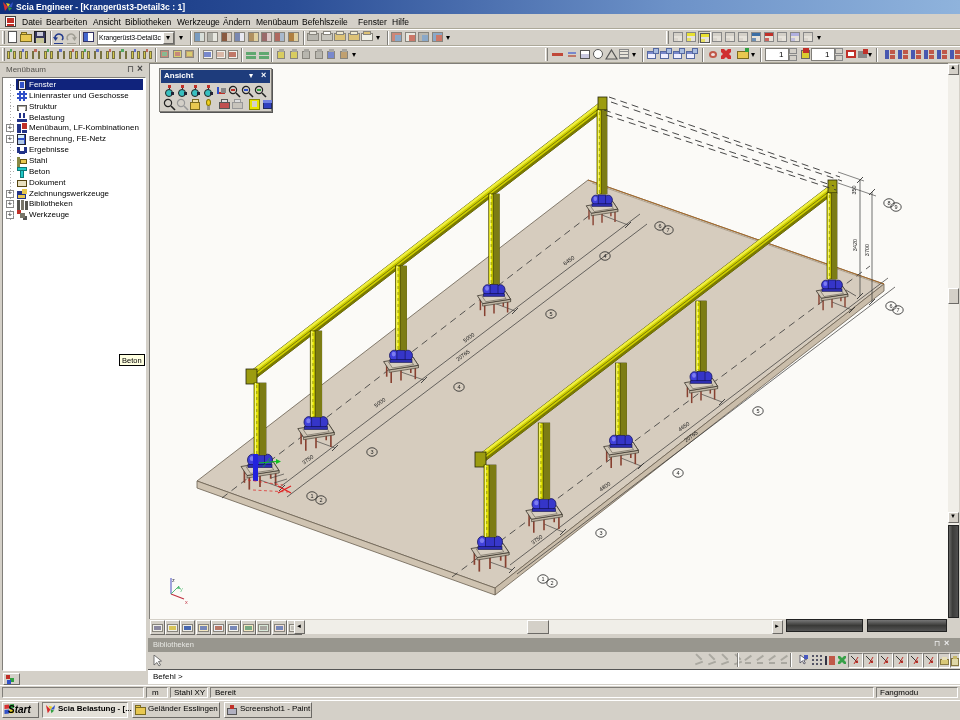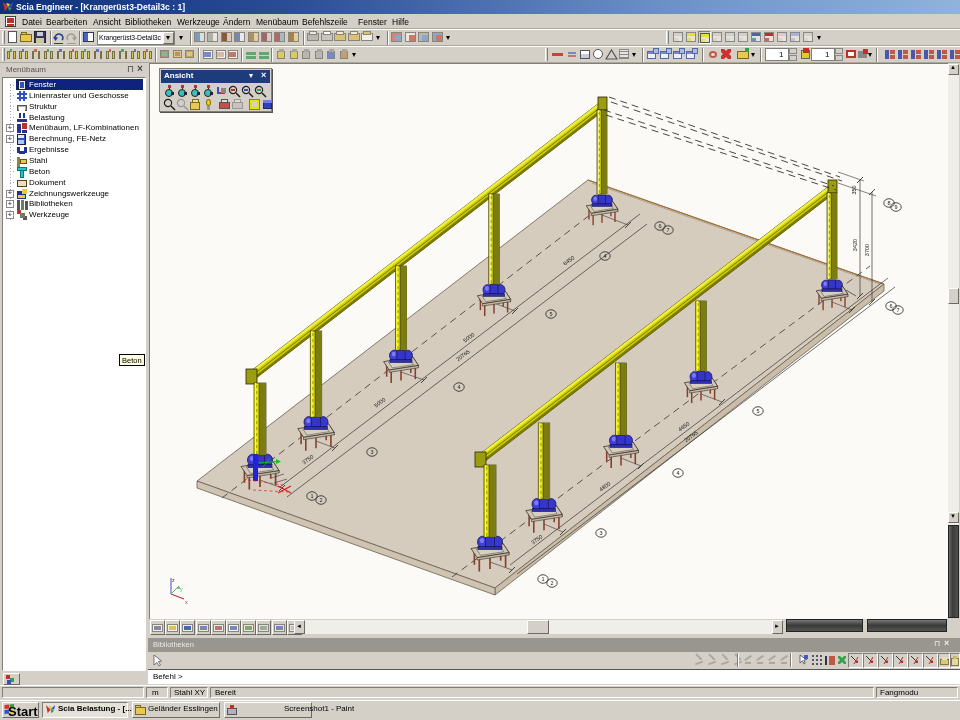--- a/index.html
+++ b/index.html
@@ -1126,32 +1126,32 @@
 <div style="position:absolute;left:876px;top:687px;width:82px;height:11px;border-top:1px solid #807e79;border-left:1px solid #807e79;border-right:1px solid #fff;border-bottom:1px solid #fff;"></div>
 <div style="position:absolute;left:880px;top:688px;font-size:8px;color:#000;">Fangmodu</div>
 <div style="position:absolute;left:0px;top:700px;width:960px;height:20px;background:#d4d0c8;border-top:1px solid #fff;"></div>
 <div style="position:absolute;left:2px;top:702px;width:37px;height:16px;background:#d4d0c8;border-top:1px solid #fff;border-left:1px solid #fff;border-right:1px solid #6c6a66;border-bottom:1px solid #6c6a66;"></div>
 <svg style="position:absolute;left:4px;top:704px" width="11" height="11" viewBox="0 0 11 11">
     <rect x="0.5" y="1" width="4.5" height="4" fill="#d83030" transform="skewY(-6)"></rect>
     <rect x="5.5" y="1" width="4.5" height="4" fill="#30a040" transform="skewY(-6)"></rect>
     <rect x="0.5" y="6" width="4.5" height="4" fill="#3050c8" transform="skewY(-6)"></rect>
     <rect x="5.5" y="6" width="4.5" height="4" fill="#e8d020" transform="skewY(-6)"></rect>
   </svg>
-<div style="position:absolute;left:8px;top:704px;font-size:13px;font-weight:bold;color:#000;">Start</div>
+<div style="position:absolute;left:8px;top:704px;font-size:10px;font-weight:bold;color:#000;font-style:italic;">Start</div>
 <div style="position:absolute;left:42px;top:702px;width:86px;height:16px;background:#e4e1d9;border-top:1px solid #807e79;border-left:1px solid #807e79;border-right:1px solid #fff;border-bottom:1px solid #fff;"></div>
 <svg style="position:absolute;left:45px;top:704px" width="11" height="11" viewBox="0 0 12 12">
     <path d="M1 1 L6 6 L3 10 Z" fill="#d83030"></path>
     <path d="M6 6 L11 1 L10 6 Z" fill="#3050c8"></path>
     <path d="M6 6 L10 7 L7 10 Z" fill="#30a040"></path>
     <path d="M4 2 L6 6 L8 3 Z" fill="#e8d020"></path>
   </svg>
 <div style="position:absolute;left:58px;top:704px;font-size:8px;color:#000;font-weight:bold;">Scia Belastung - [...</div>
 <div style="position:absolute;left:132px;top:702px;width:88px;height:16px;background:#d4d0c8;border-top:1px solid #fff;border-left:1px solid #fff;border-right:1px solid #6c6a66;border-bottom:1px solid #6c6a66;"></div>
 <div style="position:absolute;left:135px;top:705px;width:12px;height:11px;">
     <div style="position:absolute;left:0px;top:2px;width:11px;height:8px;background:#e8c850;border:1px solid #7a6a20"></div>
     <div style="position:absolute;left:0px;top:0px;width:6px;height:3px;background:#e8c850;border:1px solid #7a6a20"></div>
   </div>
 <div style="position:absolute;left:148px;top:704px;font-size:8px;color:#000;">Geländer Esslingen</div>
 <div style="position:absolute;left:224px;top:702px;width:88px;height:16px;background:#d4d0c8;border-top:1px solid #fff;border-left:1px solid #fff;border-right:1px solid #6c6a66;border-bottom:1px solid #6c6a66;"></div>
 <div style="position:absolute;left:227px;top:705px;width:12px;height:11px;">
     <div style="position:absolute;left:0px;top:3px;width:10px;height:7px;background:#b0b0c0;border:1px solid #555"></div>
     <div style="position:absolute;left:3px;top:0px;width:4px;height:4px;background:#c03028;"></div>
   </div>
-<div style="position:absolute;left:240px;top:704px;font-size:8px;color:#000;margin-left:44px;">Screenshot1 - Paint</div>
+<div style="position:absolute;left:240px;top:704px;font-size:8px;color:#000;">Screenshot1 - Paint</div>
 </body></html>

